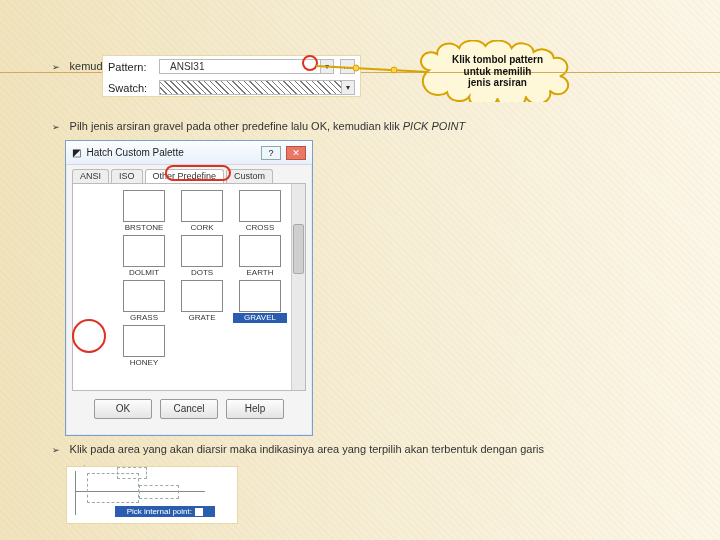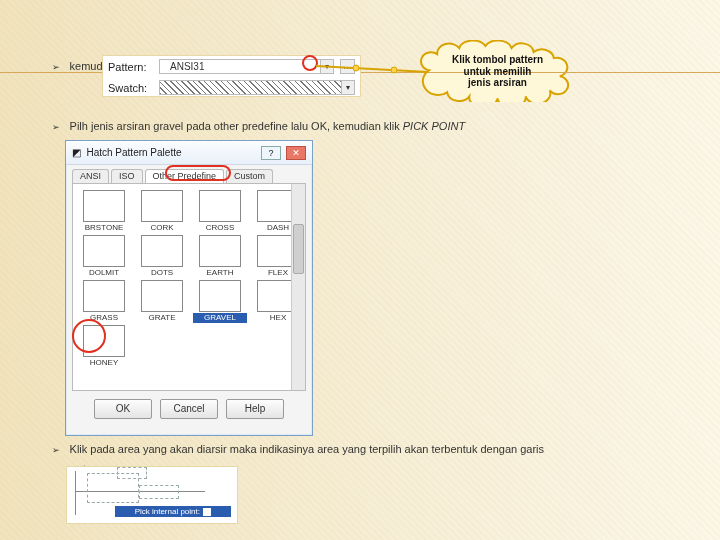--- a/index.html
+++ b/index.html
@@ -114,42 +114,42 @@
   }
   .tab.active { background:#fff; }
   .rc2 { left:165px; top:165px; width:66px; height:16px; border-radius:8px; }
 
   .grid-wrap {
     margin:0 6px; background:#fff; border:1px solid #bbb;
     height:208px; overflow:hidden; padding:6px 0 0 4px;
     position:relative;
   }
   .pgrid { display:grid; grid-template-columns: repeat(4,54px); gap:2px 4px; }
-  .pitem { width:54px; text-align:center; }
+  .pitem { width:54px; text-align:center;margin-left:40px; }
   .pitem .thumb { width:42px; height:32px; margin:0 auto; border:1px solid #888; background:#fff; position:relative; overflow:hidden;}
   .pitem .cap { font-size:8px; color:#333; margin-top:1px; height:10px; white-space:nowrap; overflow:hidden; }
   .pitem.sel .cap { background:#2a5db0; color:#fff; }
   .vscroll { position:absolute; right:0; top:0; bottom:0; width:14px; background:#e9e9e9; border-left:1px solid #ccc;}
   .vscroll .vthumb{ position:absolute; left:1px; right:1px; top:40px; height:50px; background:#cfcfcf; border:1px solid #aaa; border-radius:2px;}
   .rc3 { left:72px; top:319px; width:34px; height:34px; }
 
   .btnrow { display:flex; justify-content:center; gap:8px; padding:8px 0 0; }
   .dlgbtn { width:58px; height:20px; border:1px solid #999; background:linear-gradient(#fdfdfd,#e4e4e4); font-size:10px; text-align:center; line-height:18px; border-radius:2px;}
 
   
   .pickimg {
     position:absolute; left:66px; top:466px; width:172px; height:58px;
     background:#fff; border:1px solid #e8d8a8;
   }
   .pickimg .dash { position:absolute; border:1px dashed #9aa; }
   .pickimg .solid { position:absolute; background:#888; }
   .tooltip {
-    position:absolute; right:6px; bottom:6px;
+    position:absolute; right:22px; bottom:6px;
     background:#2a5db0; color:#fff; font-size:8px;
-    padding:1px 20px; display:flex; align-items:center; gap:3px;
+    padding:1px 12px; display:flex; align-items:center; gap:3px;
   }
   .tooltip .stop { width:8px; height:8px; background:#fff; }
 
   
   .pat-diag { background:repeating-linear-gradient(45deg,#555 0,#555 1px,transparent 1px,transparent 4px);}
   .pat-vert { background:repeating-linear-gradient(90deg,#555 0,#555 1px,transparent 1px,transparent 5px);}
   .pat-horiz{ background:repeating-linear-gradient(0deg,#555 0,#555 1px,transparent 1px,transparent 5px);}
   .pat-grid { background:
     repeating-linear-gradient(0deg,#555 0,#555 1px,transparent 1px,transparent 5px),
     repeating-linear-gradient(90deg,#555 0,#555 1px,transparent 1px,transparent 5px);}
@@ -220,21 +220,21 @@
 <div class="bullet-row b2">
   <span class="arrow">➢</span>
   <span>
     <span>Pilh jenis arsiran gravel pada other predefine lalu OK, kemudian klik </span><span class="italic">PICK POINT</span>
   </span>
 </div>
 
 <div class="palette">
   <div class="titlebar">
     <span>◩</span>
-    <span>Hatch Pattern Palette</span>
+    <span>Hatch Custom Palette</span>
     <span class="spacer"></span>
     <span class="winbtn">?</span>
     <span class="winbtn red">✕</span>
   </div>
   <div class="tabs">
     <div class="tab">ANSI</div>
     <div class="tab">ISO</div>
     <div class="tab active">Other Predefine</div>
     <div class="tab">Custom</div>
   </div>

